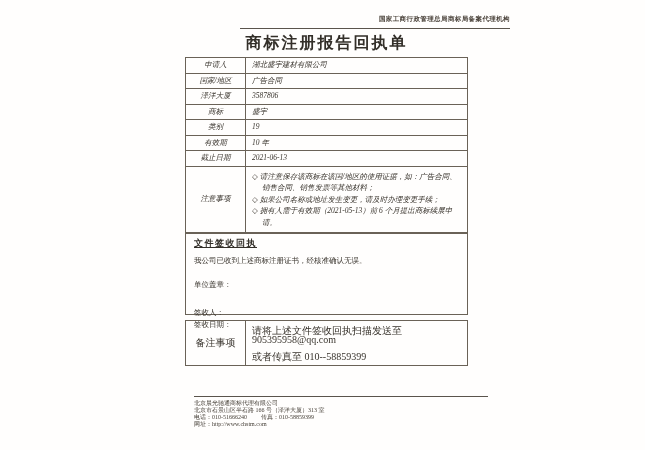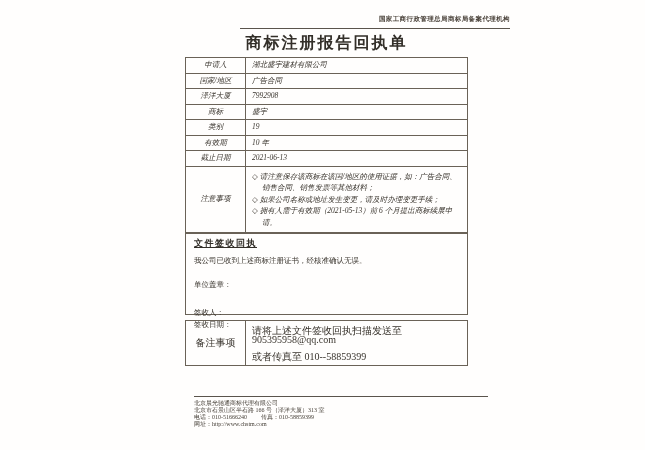--- a/index.html
+++ b/index.html
@@ -113,21 +113,21 @@
         <tr>
       <td class="lbl">申请人</td>
       <td class="val">湖北盛宇建材有限公司</td>
     </tr>
     <tr>
       <td class="lbl">国家/地区</td>
       <td class="val">广告合同</td>
     </tr>
     <tr>
       <td class="lbl">泽洋大厦</td>
-      <td class="val">7992908</td>
+      <td class="val">3587806</td>
     </tr>
     <tr>
       <td class="lbl">商标</td>
       <td class="val">盛宇</td>
     </tr>
     <tr>
       <td class="lbl">类别</td>
       <td class="val">19</td>
     </tr>
     <tr>

